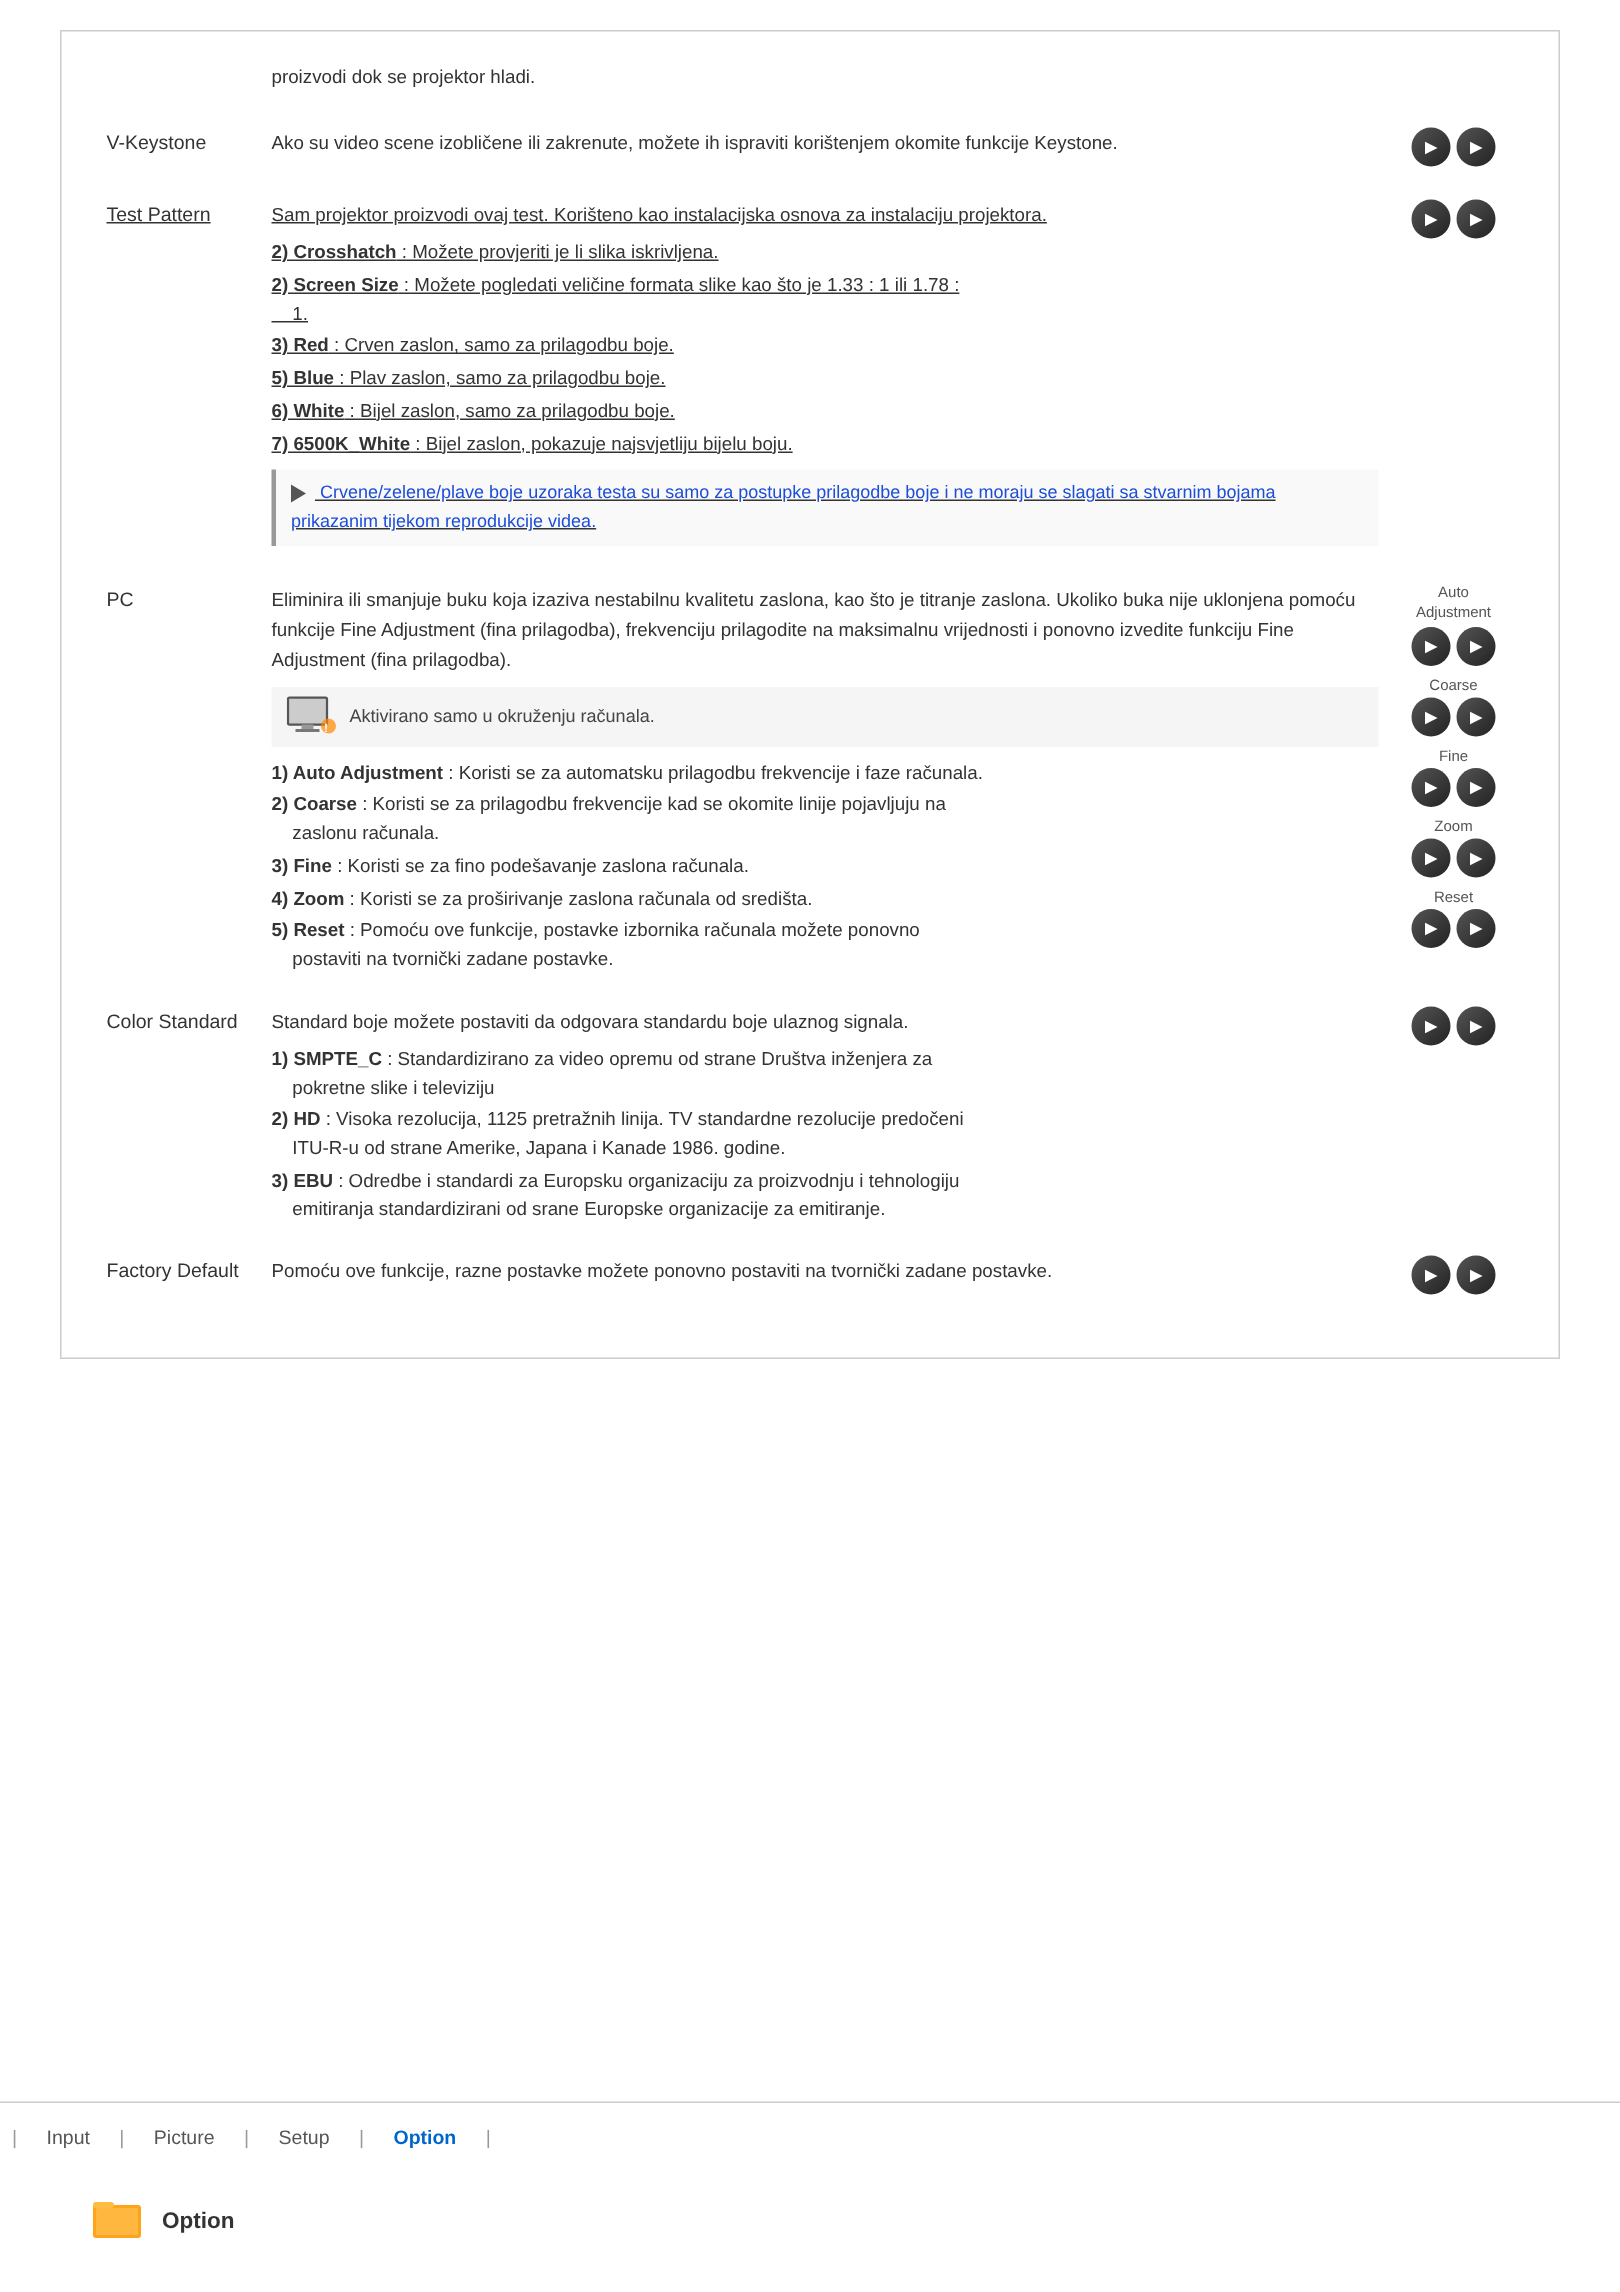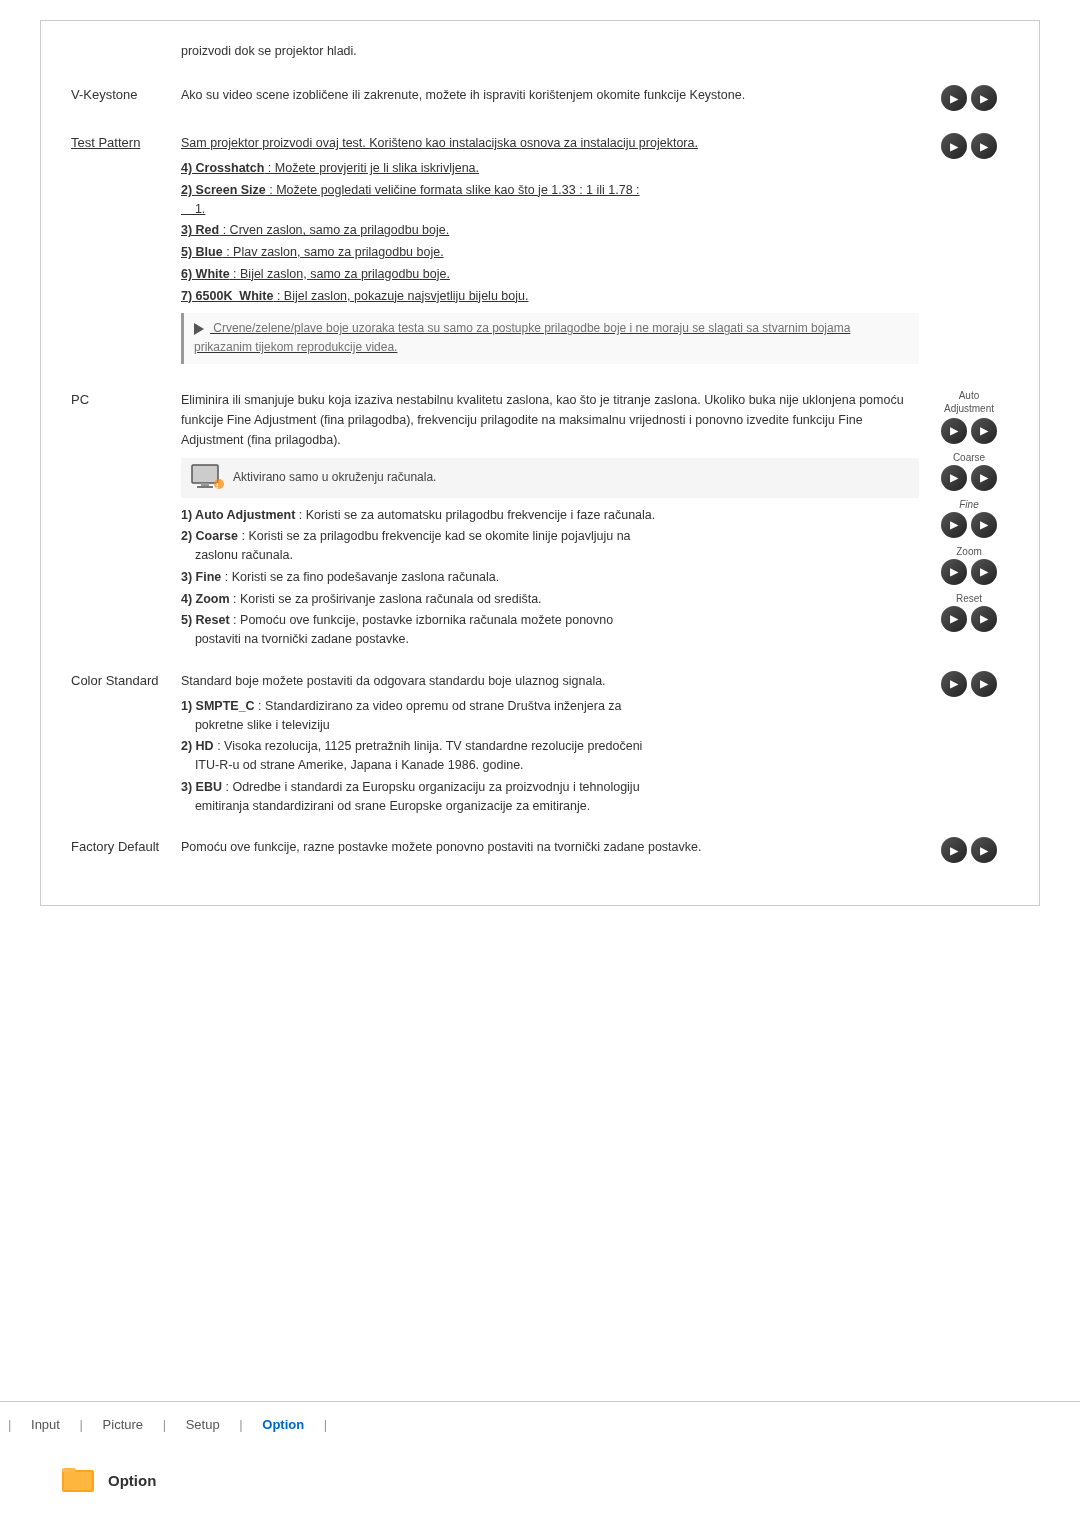--- a/index.html
+++ b/index.html
@@ -102,21 +102,21 @@
 
     .bold {
       font-weight: bold;
     }
 
     .note-box {
       border-left: 3px solid #999;
       padding: 6px 10px;
       margin: 8px 0;
       font-size: 12px;
-      color: #737373;
+      color: #1d4ed8;
       background: #f9f9f9;
     }
 
     .note-triangle {
       display: inline-block;
       width: 0;
       height: 0;
       border-top: 6px solid transparent;
       border-bottom: 6px solid transparent;
       border-left: 10px solid #555;
@@ -229,21 +229,21 @@
           </div>
         </div>
       </div>
     </div>
 
     <div class="section-row" style="align-items:flex-start;text-decoration:underline;">
       <div class="section-label">Test Pattern</div>
       <div class="section-content">
         <p>Sam projektor proizvodi ovaj test. Korišteno kao instalacijska osnova za instalaciju projektora.</p>
         <div class="list-items">
-          <p><span class="bold">4) Crosshatch</span> : Možete provjeriti je li slika iskrivljena.</p>
+          <p><span class="bold">2) Crosshatch</span> : Možete provjeriti je li slika iskrivljena.</p>
           <p><span class="bold">2) Screen Size</span> : Možete pogledati veličine formata slike kao što je 1.33 : 1 ili 1.78 :<br>&nbsp;&nbsp;&nbsp;&nbsp;1.</p>
           <p><span class="bold">3) Red</span> : Crven zaslon, samo za prilagodbu boje.</p>
           <p><span class="bold">5) Blue</span> : Plav zaslon, samo za prilagodbu boje.</p>
           <p><span class="bold">6) White</span> : Bijel zaslon, samo za prilagodbu boje.</p>
           <p><span class="bold">7) 6500K_White</span> : Bijel zaslon, pokazuje najsvjetliju bijelu boju.</p>
         </div>
         <div class="note-box">
           <span class="note-triangle"></span>
           Crvene/zelene/plave boje uzoraka testa su samo za postupke prilagodbe boje i ne moraju se slagati sa stvarnim bojama prikazanim tijekom reprodukcije videa.
         </div>
@@ -300,21 +300,21 @@
         </div>
         <div style="font-size:10px; color:#555; text-align:center; margin: 4px 0 2px;">Coarse</div>
         <div class="btn-pair">
           <div class="btn-circle">
             <span class="arrow">▶</span>
           </div>
           <div class="btn-circle">
             <span class="arrow">▶</span>
           </div>
         </div>
-        <div style="font-size:10px; color:#555; text-align:center; margin: 4px 0 2px; font-style: italic;">Fine</div>
+        <div style="font-size:10px; color:#555; text-align:center; margin: 4px 0 2px;">Fine</div>
         <div class="btn-pair">
           <div class="btn-circle">
             <span class="arrow">▶</span>
           </div>
           <div class="btn-circle">
             <span class="arrow">▶</span>
           </div>
         </div>
         <div style="font-size:10px; color:#555; text-align:center; margin: 4px 0 2px;">Zoom</div>
         <div class="btn-pair">

